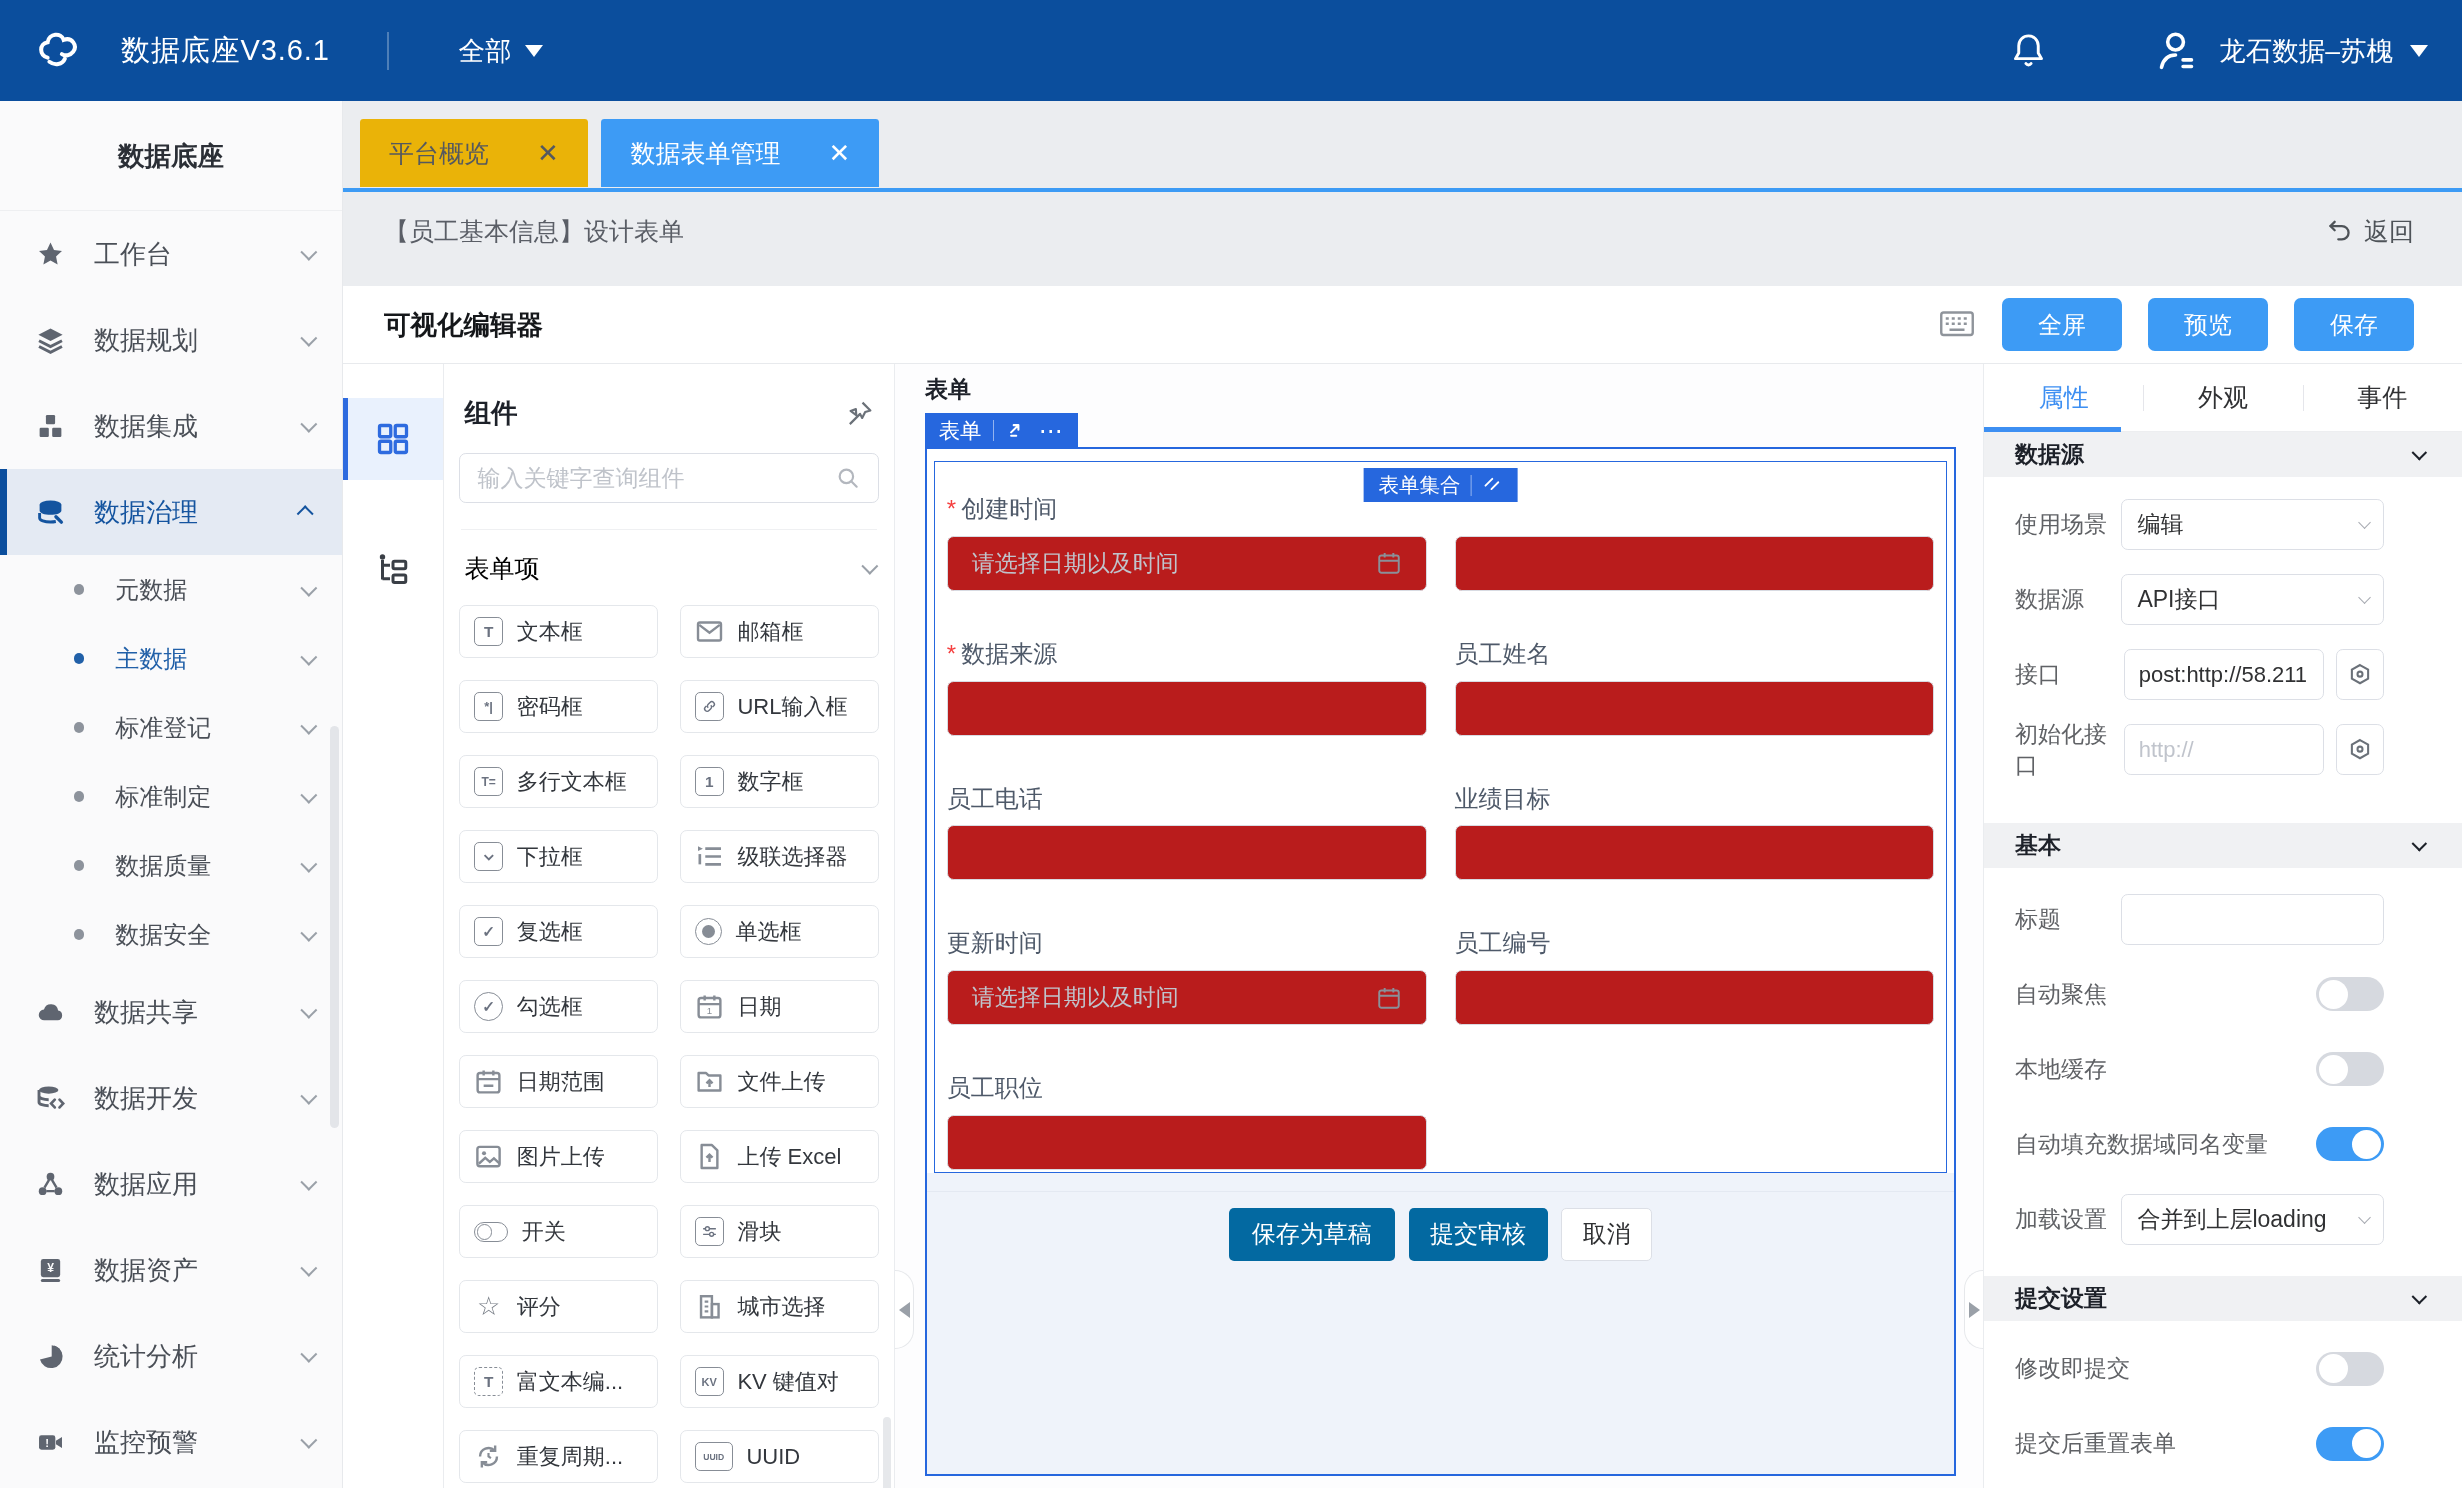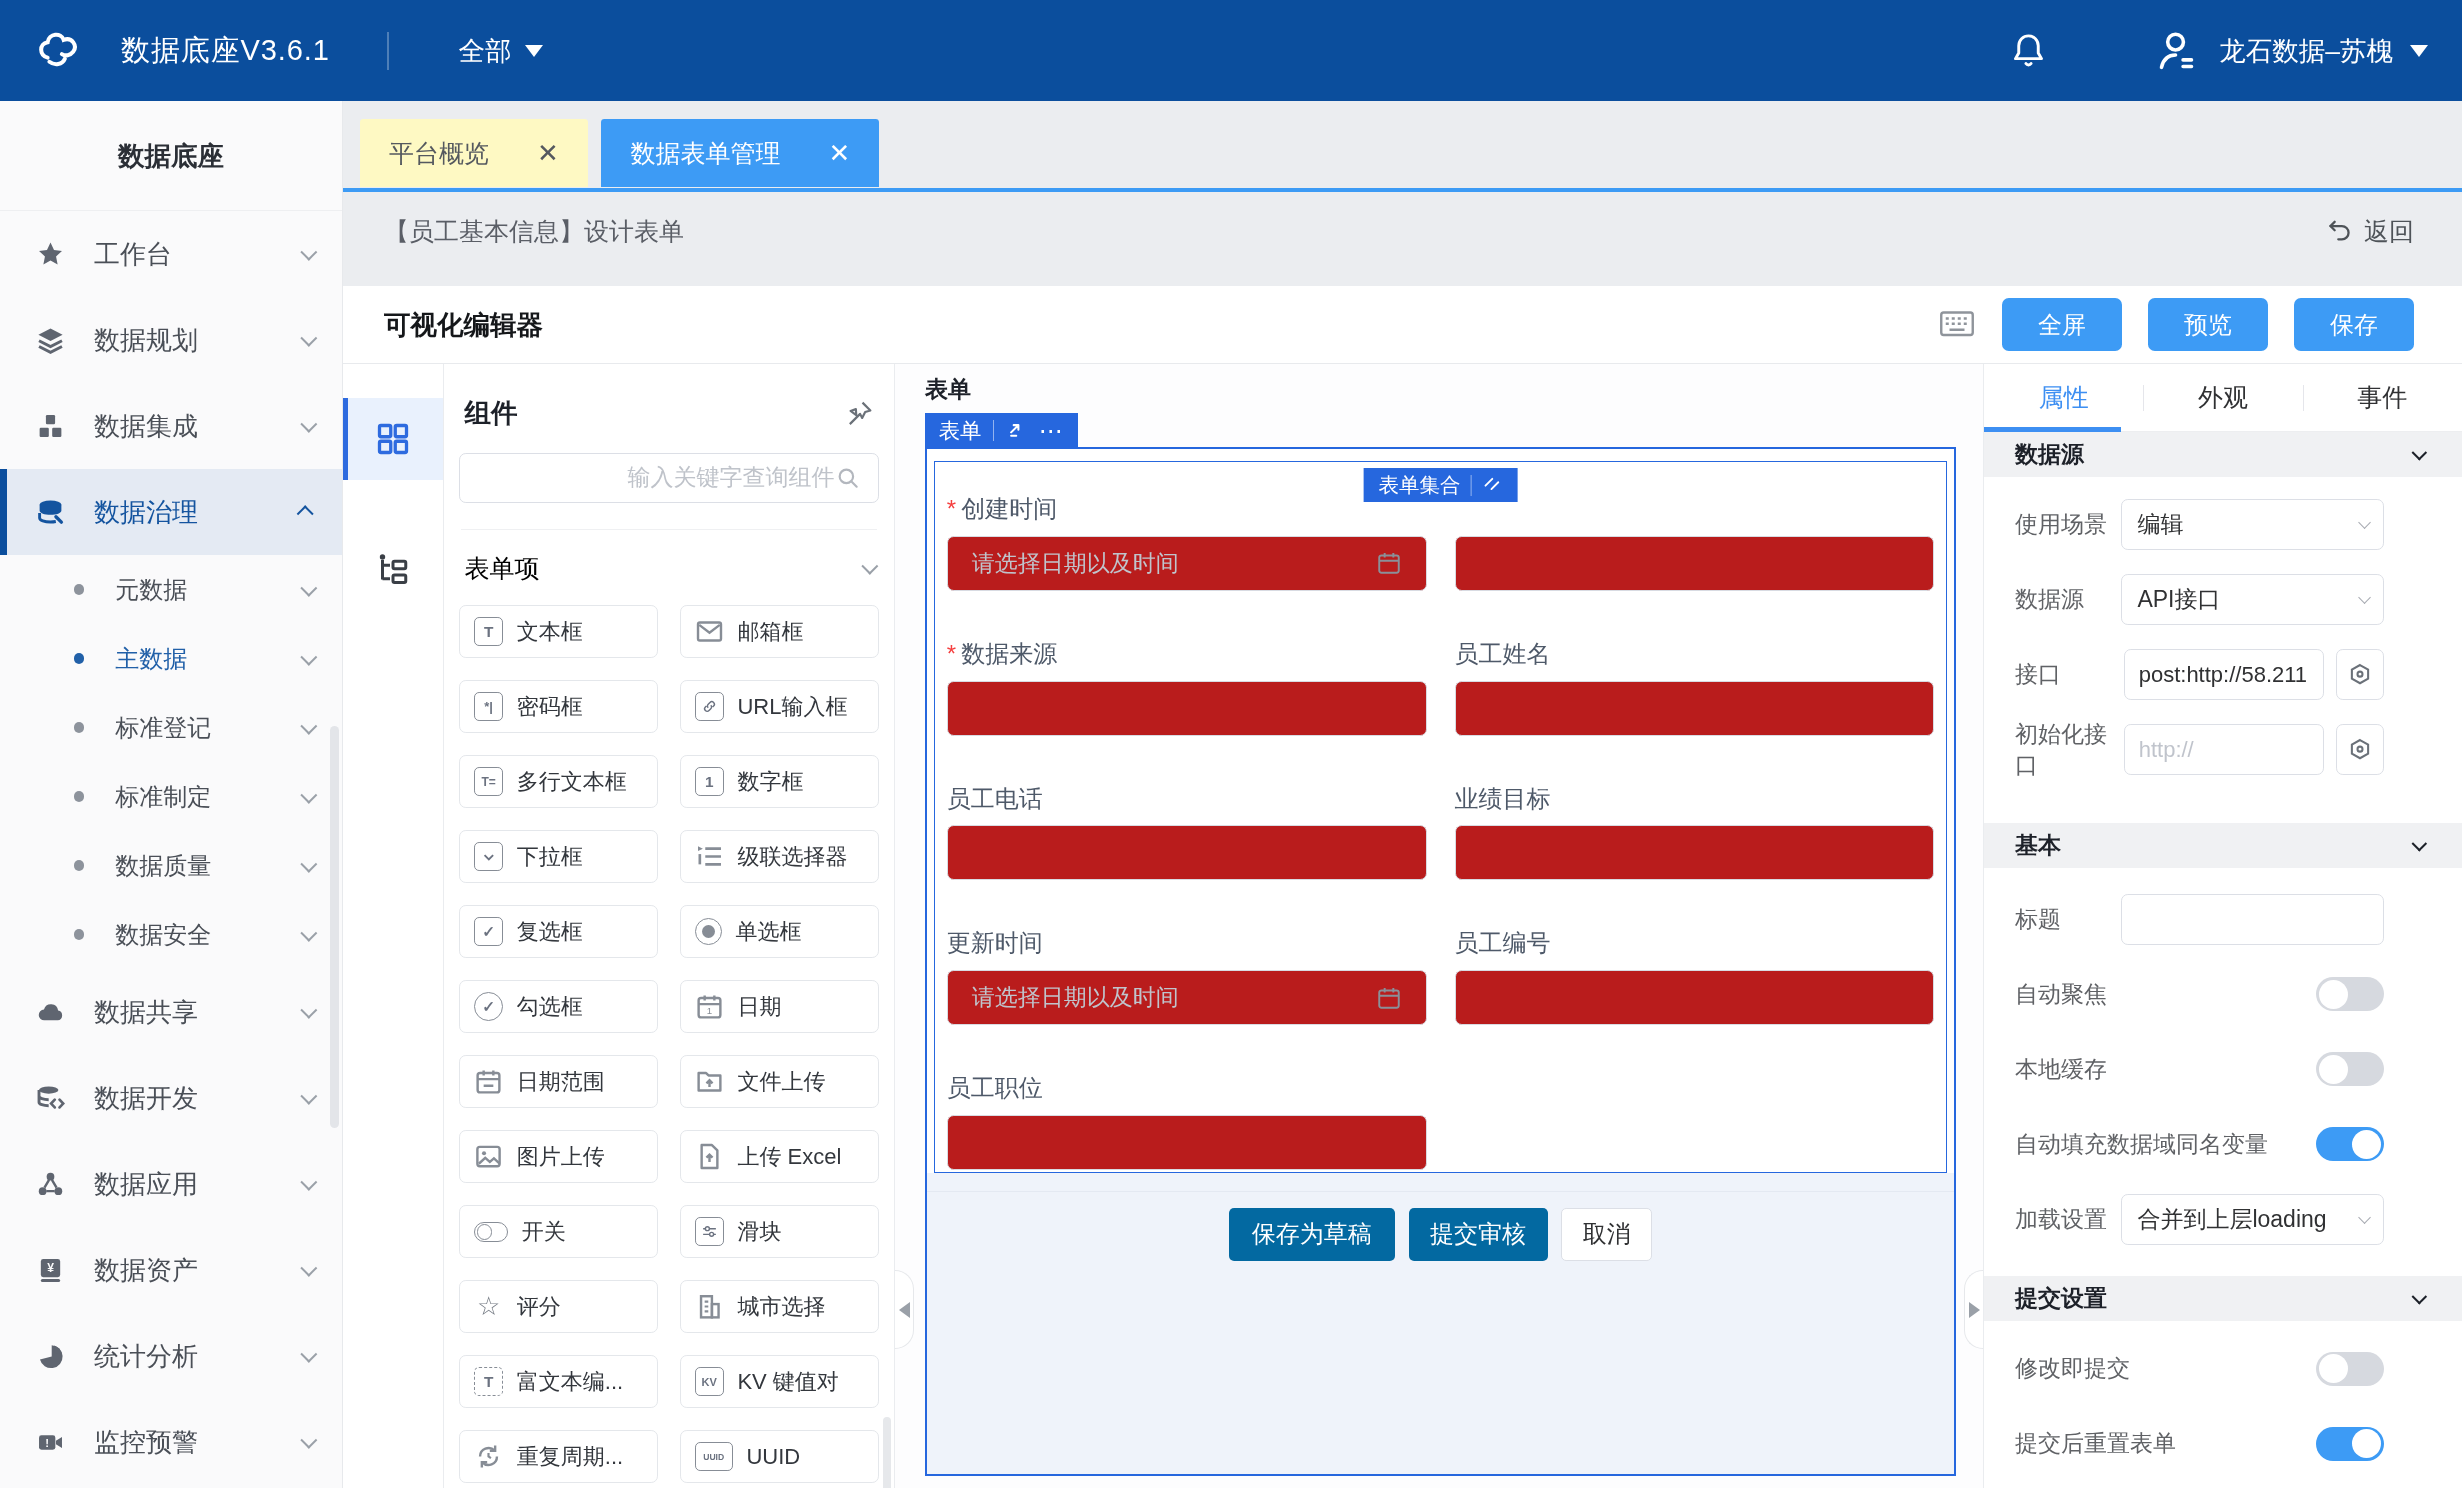--- a/index.html
+++ b/index.html
@@ -39,21 +39,21 @@
   .sb-sub.active { color:#2160A8; }
   .sb-sub.active .dot { background:#2160A8; }
   .sb-scroll { position:absolute; right:3.4px; top:625px; width:8.6px; height:402px; border-radius:5.1px; background:#E3E5E9; }
 
   
   .main { flex:1; display:flex; flex-direction:column; }
   .tabbar { height:91px; background:#EBEDF0; position:relative; padding:18px 0 0 17px; display:flex; gap:13.7px; }
   .tabbar::after { content:""; position:absolute; left:0; right:0; bottom:0; height:4.3px; background:#3D9BF5; }
   .tab { height:68px; display:flex; align-items:center; padding:0 29px; font-size:25px; border-radius:3.4px 3.4px 0 0; cursor:pointer; }
   .tab .x { margin-left:48px; font-size:26px; line-height:1; }
-  .tab.inactive { background:#fef9c3; color:#55595F; }
+  .tab.inactive { background:#eab308; color:#55595F; }
   .tab.active { background:#3D9BF5; color:#fff; }
   .crumbbar { height:94px; display:flex; align-items:center; padding:0 48px 16px 41px; color:#5A5E66; font-size:25px; }
   .crumb-back { margin-left:auto; display:flex; align-items:center; gap:10.3px; color:#4E5358; cursor:pointer; }
   .undo-ico { width:29px; height:29px; }
   .toolbar { height:78px; background:#fff; display:flex; align-items:center; padding:0 48px 0 41px; border-bottom:0.9px solid #E8EAED; }
   .tb-title { font-size:26.5px; font-weight:700; color:#15171A; }
   .tb-right { margin-left:auto; display:flex; align-items:center; gap:26px; }
   .kb-ico { width:38px; height:33px; color:#8F949B; }
   .tb-btn { width:120px; height:53px; border:none; border-radius:6.8px; background:#3D9BF5; color:#fff; font-size:24px; font-family:inherit; cursor:pointer; }
 
@@ -66,21 +66,21 @@
   .rail-item.active::before { content:""; position:absolute; left:0; top:0; bottom:0; width:5.1px; background:#2E6BDF; }
   .rail-item.active svg { color:#2E6BDF; }
   .rail-item.plain { margin-top:48px; }
   .rail-item.plain svg { color:#3A3F46; }
 
   .comp-panel { width:451px; border-right:0.9px solid #EAECEF; padding:31px 15.4px 0 15.4px; position:relative; flex:none; }
   .cp-head { display:flex; align-items:center; padding:0 5.1px; }
   .cp-title { font-size:26.5px; font-weight:700; color:#1D2129; }
   .pin-ico { margin-left:auto; width:29px; height:29px; color:#6B7179; }
   .cp-search { margin-top:22px; height:50px; border:0.9px solid #DCDFE6; border-radius:6.8px; display:flex; align-items:center; padding:0 17px; }
-  .cp-search input { border:none; outline:none; flex:1; font-size:23px; font-family:Liberation Serif, serif; color:#333; background:transparent;text-align:right; }
+  .cp-search input { border:none; outline:none; flex:1; font-size:23px; font-family:Liberation Sans, sans-serif; color:#333; background:transparent; }
   .cp-search input::placeholder { color:#BFC3CA; }
   .search-ico { width:26px; height:26px; color:#B3B7BE; flex:none; }
   .cp-divider { height:0.9px; background:#EFF0F2; margin:26px 1.7px 0 1.7px; }
   .cp-group { display:flex; align-items:center; margin-top:22px; padding:0 5.1px; font-size:25px; color:#000000; }
   .cp-group .chev { margin-left:auto; }
   .comp-grid { margin-top:20.5px; display:grid; grid-template-columns:1fr 1fr; gap:22px 22px; }
   .comp-btn { height:53px; border:0.9px solid #E4E7EB; border-radius:6.8px; background:#fff; display:flex; align-items:center; padding:0 13.7px; gap:13.7px; cursor:grab; }
   .comp-btn .cl { font-size:22px; color:#33373D; white-space:nowrap; overflow:hidden; }
   .cbox { width:29px; height:29px; border:1.7px solid #878D96; border-radius:5.1px; display:flex; align-items:center; justify-content:center; font-size:15.4px; font-weight:700; color:#6B7280; flex:none; }
   .cbox.dashed { border-style:dashed; }

